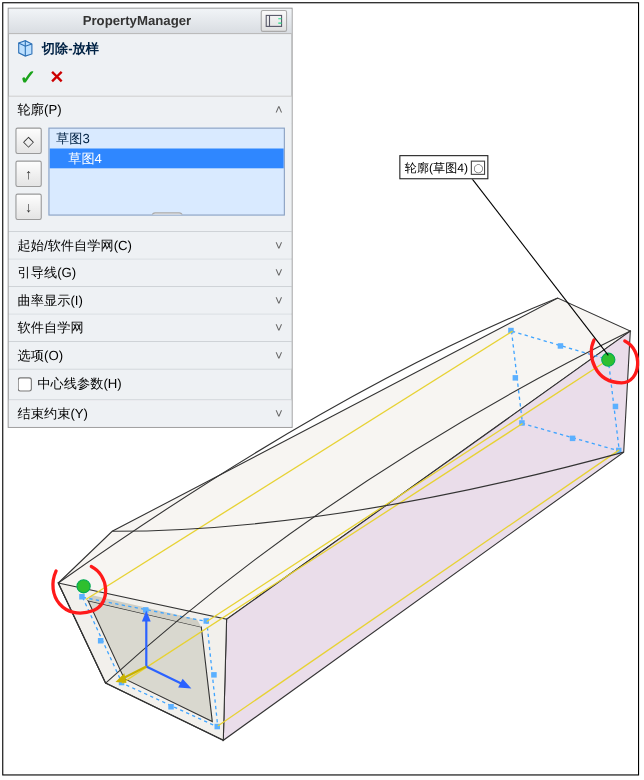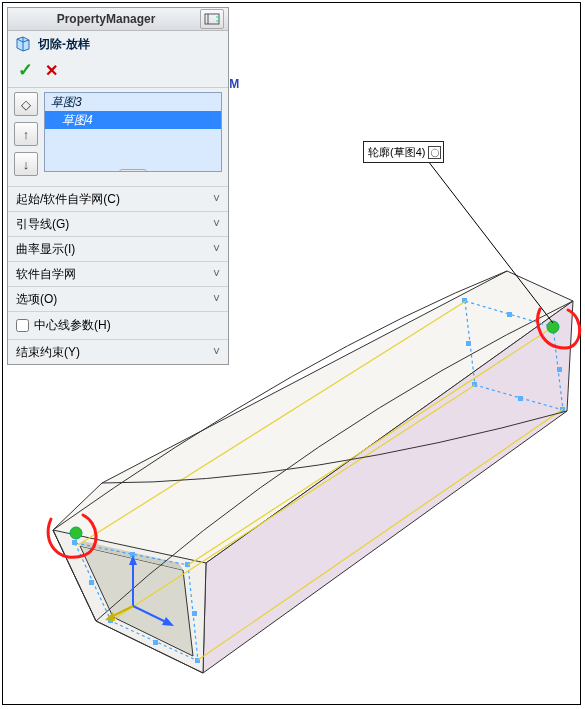--- a/index.html
+++ b/index.html
@@ -44,21 +44,21 @@
     font-weight: 700;
     color: #2a42b8;
     letter-spacing: 1px;
     margin-top: -2px;
   }
 
   
   .panel {
     position: absolute;
     left: 4px; top: 4px;
-    width: 222px;
+    width: 259px;
     border: 1px solid #999;
     background: #eef1f4;
     box-sizing: border-box;
   }
   .pm-header {
     display: flex;
     align-items: center;
     height: 22px;
     background: linear-gradient(to bottom, #f1f4f7, #d9dde2);
     border-bottom: 1px solid #bbb;
@@ -147,21 +147,20 @@
     background: #d9eaff;
     position: relative;
     overflow: hidden;
   }
   .listitem {
     height: 18px;
     line-height: 18px;
     padding: 0 6px;
     color: #024;
     cursor: pointer;
-    font-style: italic;
   }
   .listitem.sel {
     background: #2f87ff;
     color: #fff;
     padding-left: 17px;
   }
   .list-handle {
     position: absolute;
     left: 50%;
     bottom: -6px;
@@ -311,20 +310,24 @@
       </svg>
       <span class="feature-name">切除-放样</span>
     </div>
 
     <div class="confirm-row">
       <span class="ok">✓</span>
       <span class="cancel">✕</span>
     </div>
 
     <div class="section">
+      <div class="section-head">
+        <span>轮廓(P)</span>
+        <span class="chev">˄</span>
+      </div>
       <div class="profiles-body">
         <div class="left-btns">
           <div class="sqbtn">◇</div>
           <div class="sqbtn">↑</div>
           <div class="sqbtn">↓</div>
         </div>
         <div class="listbox">
           <div class="listitem">草图3</div>
           <div class="listitem sel">草图4</div>
           <div class="list-handle"></div>

